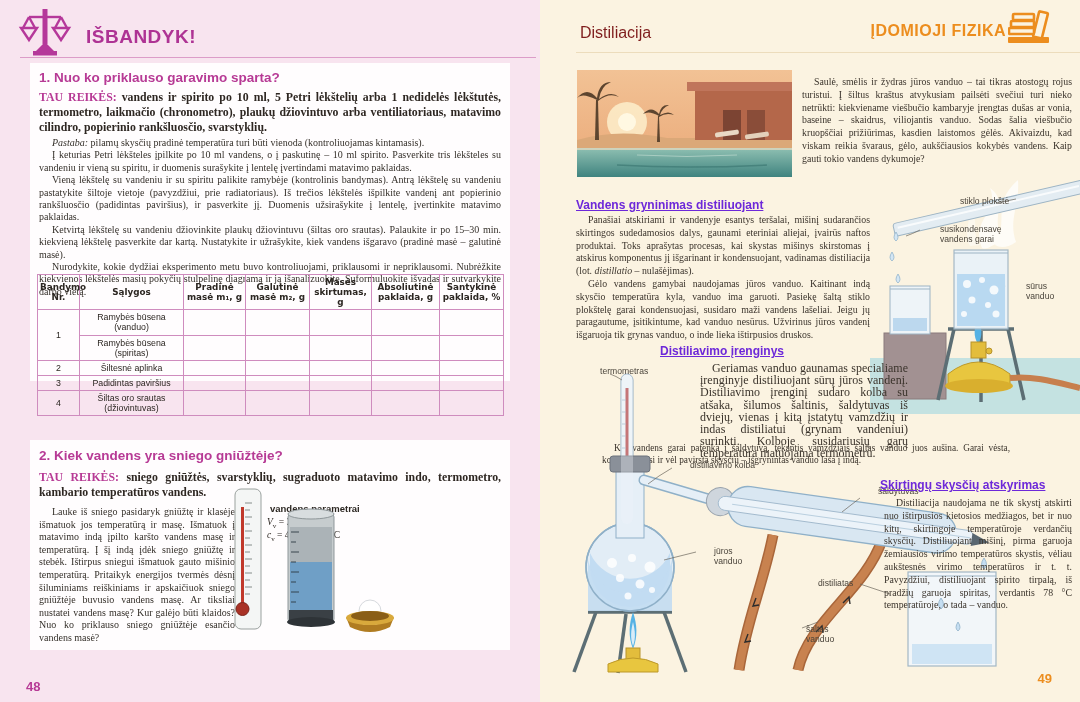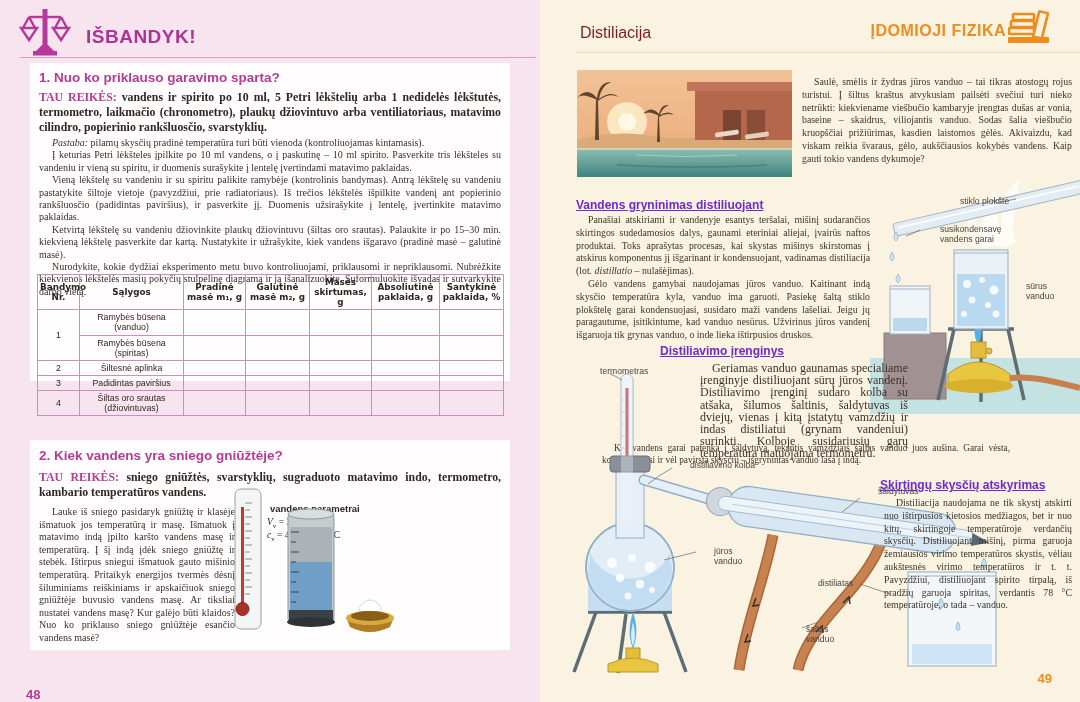--- a/index.html
+++ b/index.html
@@ -21,21 +21,21 @@
   .need .nl{color:#b73a95;}
   .lp-body{position:absolute;left:9px;width:462px;font:10px/12.4px "Liberation Serif",serif;color:#35302a;text-align:justify;}
   .lp-body p{margin:0;text-indent:13px;}
   .lp-note i{font-style:italic;}
   .ltable{position:absolute;left:7px;top:211px;width:466px;border-collapse:collapse;table-layout:fixed;
           font:bold 8.8px/1.15 "DejaVu Sans",sans-serif;color:#2c2722;border-radius:28px;}
   .ltable th,.ltable td{border:1px solid #cf8cbe;text-align:center;vertical-align:middle;padding:2px 2px;}
   .ltable th{font-weight:bold;}
   .ltable td.cond{font-weight:normal;font-family:"Liberation Sans",sans-serif;font-size:8.8px;}
   .ltable td.nr{font-weight:normal;font-family:"Liberation Sans",sans-serif;}
-  .pgnum-left{position:absolute;left:26px;bottom:0;font:bold 13px "Liberation Sans",sans-serif;color:#b73a95;}
+  .pgnum-left{position:absolute;left:26px;bottom:8px;font:bold 13px "Liberation Sans",sans-serif;color:#b73a95;}
   .lp2-text{position:absolute;left:9px;top:66px;width:196px;font:10px/12.6px "Liberation Serif",serif;color:#35302a;text-align:justify;}
   .lp2-text p{margin:0;text-indent:13px;}
   .vparam{position:absolute;left:240px;top:63px;font:bold 9.5px "Liberation Sans",sans-serif;color:#2c2722;}
   .vline{position:absolute;font:9.5px "Liberation Serif",serif;color:#2c2722;}
   .vline i{font-style:italic;}
   .vline sub{font-size:7px;}
 
   
   .rp-header{position:absolute;left:36px;top:0;width:1008px;height:52px;border-bottom:1px solid #ecdcbc;}
   .rp-topic{position:absolute;left:40px;top:24px;font:16px "Liberation Sans",sans-serif;color:#7f1d1d;}

